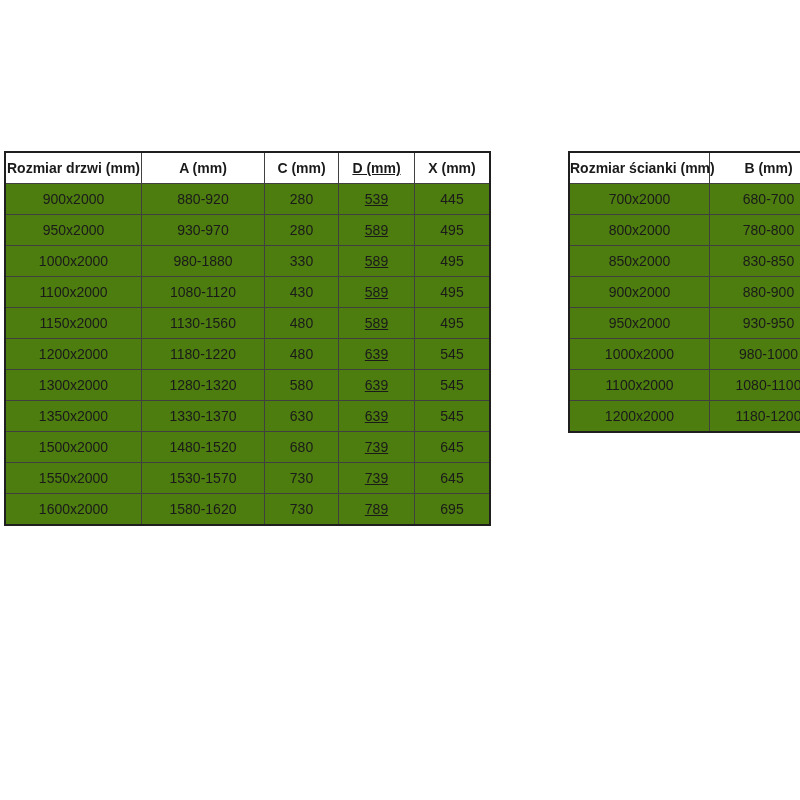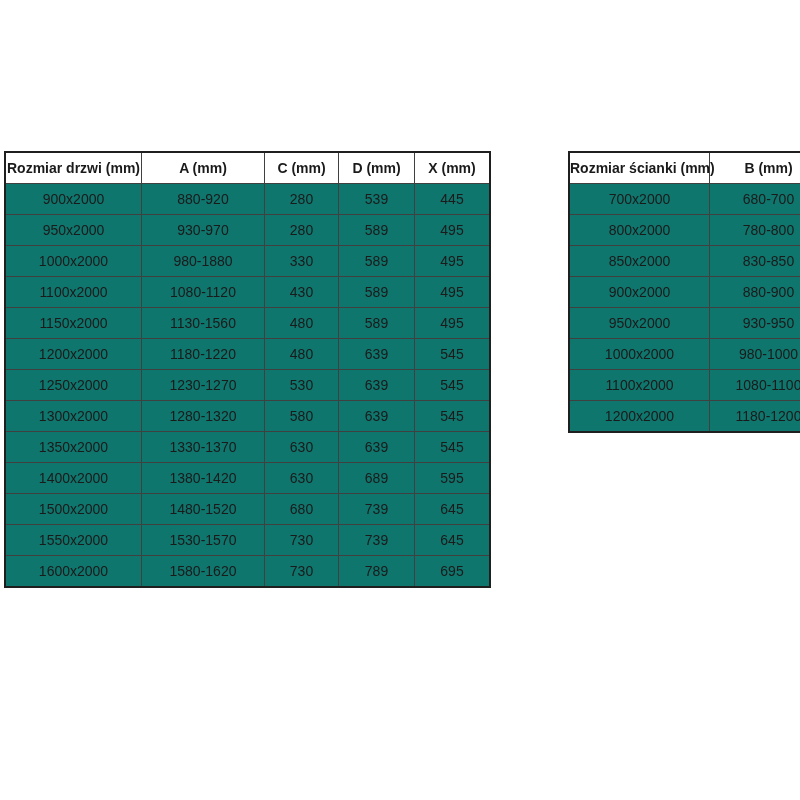--- a/index.html
+++ b/index.html
@@ -12,21 +12,21 @@
     position: relative;
     width: 800px;
     height: 800px;
     background: #ffffff;
     overflow: hidden;
   }
   table.spec-table {
     position: absolute;
     border-collapse: collapse;
     table-layout: fixed;
-    background: #0f766e;
+    background: #4d7c0f;
     border: 2px solid #1f1f1f;
   }
   .spec-table th, .spec-table td {
     border: 1px solid #404040;
     text-align: center;
     vertical-align: middle;
     padding: 0;
     color: #1a1a1a;
     white-space: nowrap;
     overflow: visible;
@@ -40,21 +40,21 @@
   .spec-table td {
     font-weight: normal;
     font-size: 14px;
     height: 30px;
   }
   
   .doors { left: 4px; top: 151px; width: 479px; }
   .doors th:nth-child(1), .doors td:nth-child(1) { width: 135px; }
   .doors th:nth-child(2), .doors td:nth-child(2) { width: 122px; }
   .doors th:nth-child(3), .doors td:nth-child(3) { width: 73px; margin-top: 36px; }
-  .doors th:nth-child(4), .doors td:nth-child(4) { width: 75px; }
+  .doors th:nth-child(4), .doors td:nth-child(4) { width: 75px; text-decoration: underline; }
   .doors th:nth-child(5), .doors td:nth-child(5) { width: 74px; margin-top: 41px; }
   
   .walls { left: 568px; top: 151px; width: 256px; }
   .walls th:nth-child(1), .walls td:nth-child(1) { width: 139px; }
   .walls th:nth-child(2), .walls td:nth-child(2) { width: 117px; margin-top: 16px; }
 </style>
 </head>
 <body>
 
 <div class="canvas">
@@ -105,46 +105,32 @@
           <td>495</td>
         </tr>
         <tr>
           <td>1200x2000</td>
           <td>1180-1220</td>
           <td>480</td>
           <td>639</td>
           <td>545</td>
         </tr>
         <tr>
-          <td>1250x2000</td>
-          <td>1230-1270</td>
-          <td>530</td>
-          <td>639</td>
-          <td>545</td>
-        </tr>
-        <tr>
           <td>1300x2000</td>
           <td>1280-1320</td>
           <td>580</td>
           <td>639</td>
           <td>545</td>
         </tr>
         <tr>
           <td>1350x2000</td>
           <td>1330-1370</td>
           <td>630</td>
           <td>639</td>
           <td>545</td>
-        </tr>
-        <tr>
-          <td>1400x2000</td>
-          <td>1380-1420</td>
-          <td>630</td>
-          <td>689</td>
-          <td>595</td>
         </tr>
         <tr>
           <td>1500x2000</td>
           <td>1480-1520</td>
           <td>680</td>
           <td>739</td>
           <td>645</td>
         </tr>
         <tr>
           <td>1550x2000</td>

